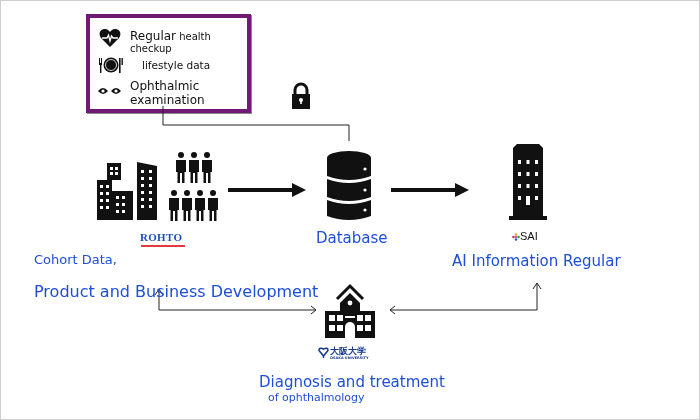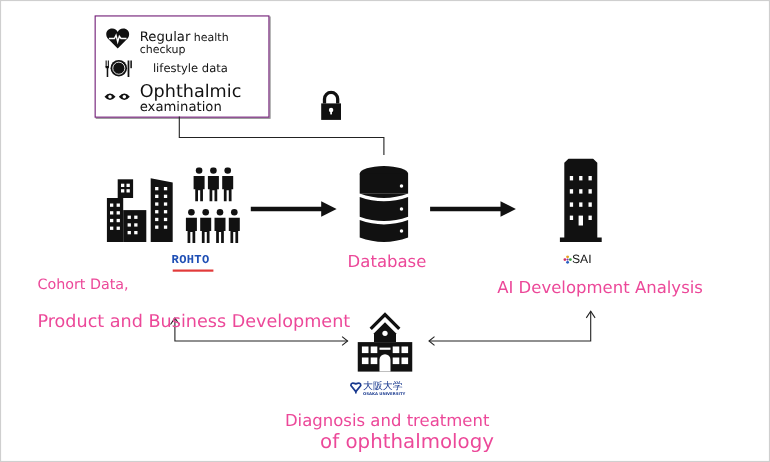--- a/index.html
+++ b/index.html
@@ -1,33 +1,33 @@
 <!DOCTYPE html>
 <html><head>
 <meta charset="utf-8">
 <style>
   html, body { margin: 0; padding: 0; background: #fff; }
   body { width: 700px; height: 420px; position: relative; overflow: hidden;
          font-family: "DejaVu Sans", "Liberation Sans", sans-serif; color: #111; }
   .frame { position: absolute; left: 0; top: 0; width: 698px; height: 418px; border: 1px solid #cfcfcf; }
   .abs { position: absolute; }
   .legend-box { position: absolute; left: 86px; top: 14px; width: 157px; height: 91px;
-                border: 1px solid #701a75; box-shadow: 1px 1px 0 #888; background: #fff; }
+                border: 4px solid #701a75; box-shadow: 1px 1px 0 #888; background: #fff; }
   .legend-row { position: absolute; left: 0; width: 157px; }
   .legend-icon { position: absolute; left: 6px; }
   .legend-text { position: absolute; left: 40px; font-size: 11px; line-height: 12px; color: #111; }
   .legend-text .big { font-size: 12px; }
   .legend-text .small { font-size: 10px; }
-  .label { position: absolute; white-space: nowrap; color: #ec4899; }
-  .logo-rohto { position: absolute; left: 156px; top: 231px; font-family: Liberation Mono, monospace;
+  .label { position: absolute; white-space: nowrap; color: #1d4ed8; }
+  .logo-rohto { position: absolute; left: 140px; top: 231px; font-family: Liberation Serif, serif;
                 font-weight: bold; font-size: 11px; color: #1f4fb5; letter-spacing: 0.3px; }
   .logo-rohto::after { content: ""; position: absolute; left: 1px; right: -3px; top: 14px; height: 2px; background: #e23a3a; }
   .logo-sai { position: absolute; left: 512px; top: 230px; font-family: Liberation Sans, sans-serif; font-size: 11px; color: #111; }
   .logo-osaka { position: absolute; left: 318px; top: 345px; color: #1a3a8f; }
-  .osaka-jp { font-size: 9px; font-weight: normal; position: absolute; left: 12px; top: 0; white-space: nowrap; }
+  .osaka-jp { font-size: 9px; font-weight: bold; position: absolute; left: 12px; top: 0; white-space: nowrap; }
   .osaka-en { font-size: 3.5px; position: absolute; left: 12px; top: 11px; white-space: nowrap; font-weight: bold; }
 </style>
 </head>
 <body>
 
 <div class="frame"></div>
 
 <div class="legend-box">
   <div class="legend-row" style="top:8px;">
     <svg class="legend-icon" style="left:9px;top:2px;" width="22" height="20" viewBox="0 0 22 20">
@@ -54,21 +54,21 @@
     <div class="legend-text" style="top:3px;font-size:10.5px;margin-left:12px;">lifestyle data</div>
   </div>
 
   <div class="legend-row" style="top:60px;">
     <svg class="legend-icon" style="left:7px;top:8px;" width="26" height="10" viewBox="0 0 26 10">
       <path d="M1 5 Q6 -1 11 5 Q6 11 1 5 Z" fill="#111"></path>
       <circle cx="6" cy="5" r="1.6" fill="#fff"></circle>
       <path d="M14 5 Q19 -1 24 5 Q19 11 14 5 Z" fill="#111"></path>
       <circle cx="19" cy="5" r="1.6" fill="#fff"></circle>
     </svg>
-    <div class="legend-text big" style="top:2px;font-size:16px;">Ophthalmic</div>
+    <div class="legend-text big" style="top:2px;font-size:12px;">Ophthalmic</div>
     <div class="legend-text big" style="top:16px;font-size:12px;">examination</div>
   </div>
 </div>
 
 <svg class="abs" style="left:0;top:0;" width="700" height="420">
 
   <polyline points="163,106 163,125 349,125 349,141" fill="none" stroke="#222" stroke-width="1"></polyline>
 
   <g>
     <line x1="228" y1="190" x2="294" y2="190" stroke="#111" stroke-width="4"></line>
@@ -194,21 +194,21 @@
 
 <div class="logo-sai">
   <svg width="8" height="8" viewBox="0 0 8 8" style="vertical-align:middle;">
     <circle cx="4" cy="1.5" r="1.3" fill="#e6a020"></circle>
     <circle cx="6.5" cy="4" r="1.3" fill="#3aa040"></circle>
     <circle cx="4" cy="6.5" r="1.3" fill="#2a60c0"></circle>
     <circle cx="1.5" cy="4" r="1.3" fill="#d03060"></circle>
     <circle cx="4" cy="4" r="1" fill="#8a3ab0"></circle>
   </svg><span>SAI</span>
 </div>
-<div class="label" style="left:452px;top:252px;font-size:15px;">AI  Development Analysis</div>
+<div class="label" style="left:452px;top:252px;font-size:15px;">AI  Information Regular</div>
 
 <svg class="abs" style="left:325px;top:283px;" width="50" height="55" viewBox="0 0 50 55">
   <polyline points="12,16 25,3 38,16" fill="none" stroke="#111" stroke-width="3"></polyline>
   <path d="M15 20 L25 10 L35 20 L35 28 L15 28 Z" fill="#111"></path>
   <circle cx="25" cy="20" r="2.4" fill="#fff"></circle>
   <rect x="0" y="28" width="50" height="27" fill="#111"></rect>
   <g fill="#fff">
     <rect x="4" y="32" width="6" height="6"></rect>
       <rect x="12" y="32" width="6" height="6"></rect>
     <rect x="32" y="32" width="6" height="6"></rect>
@@ -225,13 +225,13 @@
 <div class="logo-osaka">
   <svg width="11" height="12" viewBox="0 0 11 12" style="position:absolute;left:0;top:1px;">
     <path d="M5.5 10 L1 4.5 Q1 1 5.5 3 Q10 1 10 4.5 Z" fill="none" stroke="#1a3a8f" stroke-width="1.6"></path>
     <line x1="5.5" y1="9" x2="5.5" y2="12" stroke="#1a3a8f" stroke-width="1.4"></line>
   </svg>
   <span class="osaka-jp">大阪大学</span>
   <span class="osaka-en">OSAKA UNIVERSITY</span>
 </div>
 
 <div class="label" style="left:259px;top:373px;font-size:15px;text-align:right;">Diagnosis and treatment</div>
-<div class="label" style="left:291px;top:391px;font-size:18px;">of ophthalmology</div>
+<div class="label" style="left:268px;top:391px;font-size:11px;">of ophthalmology</div>
 
 </body></html>

